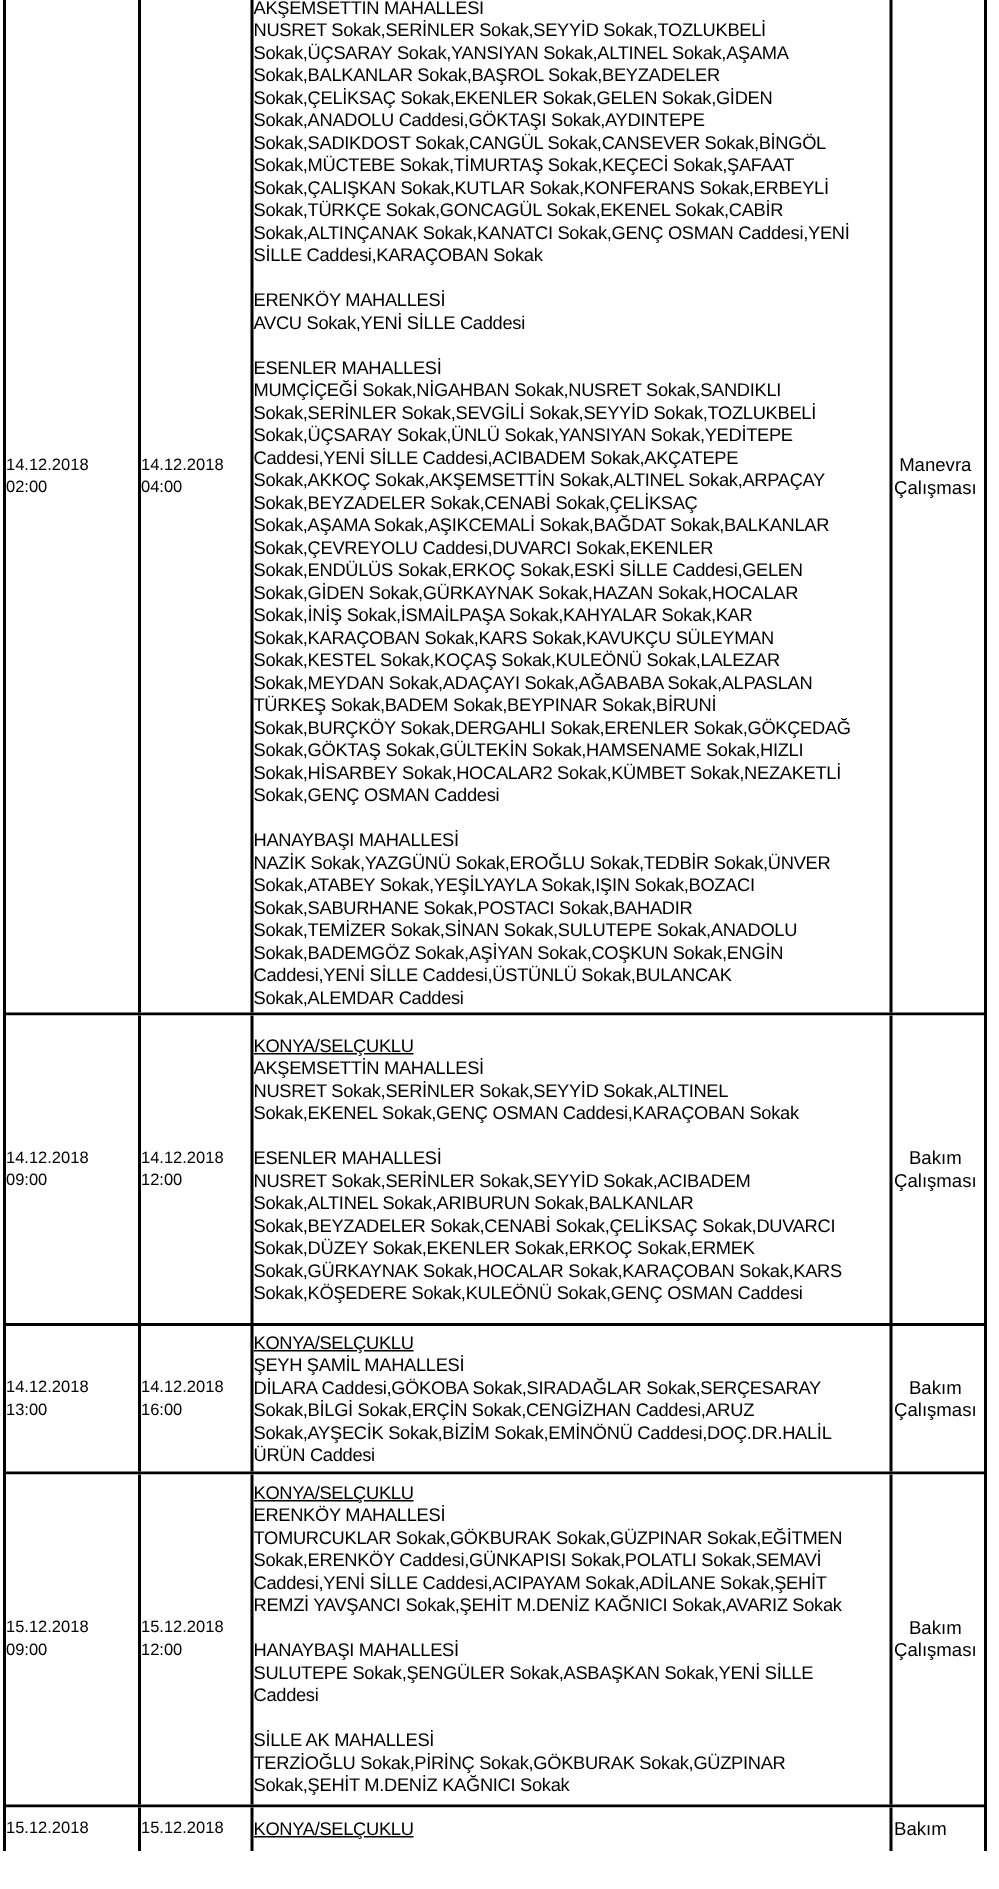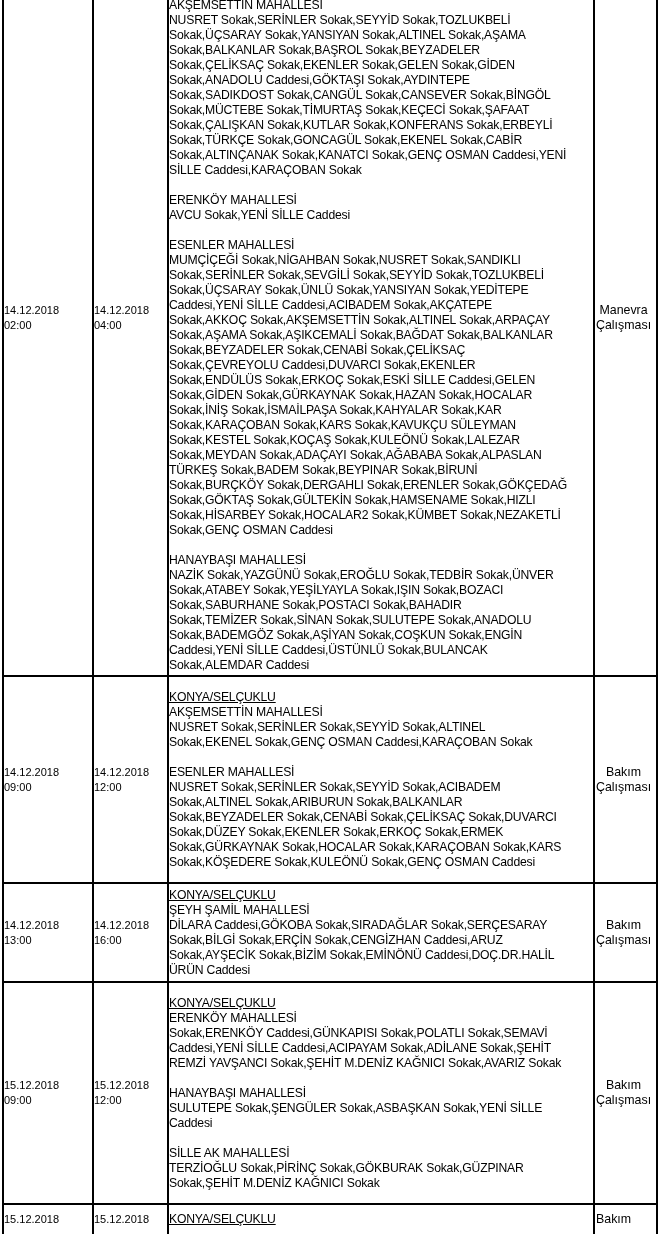--- a/index.html
+++ b/index.html
@@ -69,22 +69,22 @@
           <div class="line blank"></div>
           <div class="line header">ERENKÖY MAHALLESİ</div>
           <div class="line street">AVCU Sokak,YENİ SİLLE Caddesi</div>
           <div class="line blank"></div>
           <div class="line header">ESENLER MAHALLESİ</div>
           <div class="line street">MUMÇİÇEĞİ Sokak,NİGAHBAN Sokak,NUSRET Sokak,SANDIKLI</div>
           <div class="line street">Sokak,SERİNLER Sokak,SEVGİLİ Sokak,SEYYİD Sokak,TOZLUKBELİ</div>
           <div class="line street">Sokak,ÜÇSARAY Sokak,ÜNLÜ Sokak,YANSIYAN Sokak,YEDİTEPE</div>
           <div class="line street">Caddesi,YENİ SİLLE Caddesi,ACIBADEM Sokak,AKÇATEPE</div>
           <div class="line street">Sokak,AKKOÇ Sokak,AKŞEMSETTİN Sokak,ALTINEL Sokak,ARPAÇAY</div>
+          <div class="line street">Sokak,BEYZADELER Sokak,CENABİ Sokak,ÇELİKSAÇ</div>
           <div class="line street">Sokak,AŞAMA Sokak,AŞIKCEMALİ Sokak,BAĞDAT Sokak,BALKANLAR</div>
-          <div class="line street">Sokak,BEYZADELER Sokak,CENABİ Sokak,ÇELİKSAÇ</div>
           <div class="line street">Sokak,ÇEVREYOLU Caddesi,DUVARCI Sokak,EKENLER</div>
           <div class="line street">Sokak,ENDÜLÜS Sokak,ERKOÇ Sokak,ESKİ SİLLE Caddesi,GELEN</div>
           <div class="line street">Sokak,GİDEN Sokak,GÜRKAYNAK Sokak,HAZAN Sokak,HOCALAR</div>
           <div class="line street">Sokak,İNİŞ Sokak,İSMAİLPAŞA Sokak,KAHYALAR Sokak,KAR</div>
           <div class="line street">Sokak,KARAÇOBAN Sokak,KARS Sokak,KAVUKÇU SÜLEYMAN</div>
           <div class="line street">Sokak,KESTEL Sokak,KOÇAŞ Sokak,KULEÖNÜ Sokak,LALEZAR</div>
           <div class="line street">Sokak,MEYDAN Sokak,ADAÇAYI Sokak,AĞABABA Sokak,ALPASLAN</div>
           <div class="line street">TÜRKEŞ Sokak,BADEM Sokak,BEYPINAR Sokak,BİRUNİ</div>
           <div class="line street">Sokak,BURÇKÖY Sokak,DERGAHLI Sokak,ERENLER Sokak,GÖKÇEDAĞ</div>
           <div class="line street">Sokak,GÖKTAŞ Sokak,GÜLTEKİN Sokak,HAMSENAME Sokak,HIZLI</div>
@@ -157,20 +157,21 @@
           <div class="dline">15.12.2018</div>
           <div class="dline">09:00</div>
         </div>
         <div class="cell cell-end">
           <div class="dline">15.12.2018</div>
           <div class="dline">12:00</div>
         </div>
         <div class="cell cell-content">
           <div class="line region">KONYA/SELÇUKLU</div>
           <div class="line header">ERENKÖY MAHALLESİ</div>
+          <div class="line street">TOMURCUKLAR Sokak,GÖKBURAK Sokak,GÜZPINAR Sokak,EĞİTMEN</div>
           <div class="line street">Sokak,ERENKÖY Caddesi,GÜNKAPISI Sokak,POLATLI Sokak,SEMAVİ</div>
           <div class="line street">Caddesi,YENİ SİLLE Caddesi,ACIPAYAM Sokak,ADİLANE Sokak,ŞEHİT</div>
           <div class="line street">REMZİ YAVŞANCI Sokak,ŞEHİT M.DENİZ KAĞNICI Sokak,AVARIZ Sokak</div>
           <div class="line blank"></div>
           <div class="line header">HANAYBAŞI MAHALLESİ</div>
           <div class="line street">SULUTEPE Sokak,ŞENGÜLER Sokak,ASBAŞKAN Sokak,YENİ SİLLE</div>
           <div class="line street">Caddesi</div>
           <div class="line blank"></div>
           <div class="line header">SİLLE AK MAHALLESİ</div>
           <div class="line street">TERZİOĞLU Sokak,PİRİNÇ Sokak,GÖKBURAK Sokak,GÜZPINAR</div>

